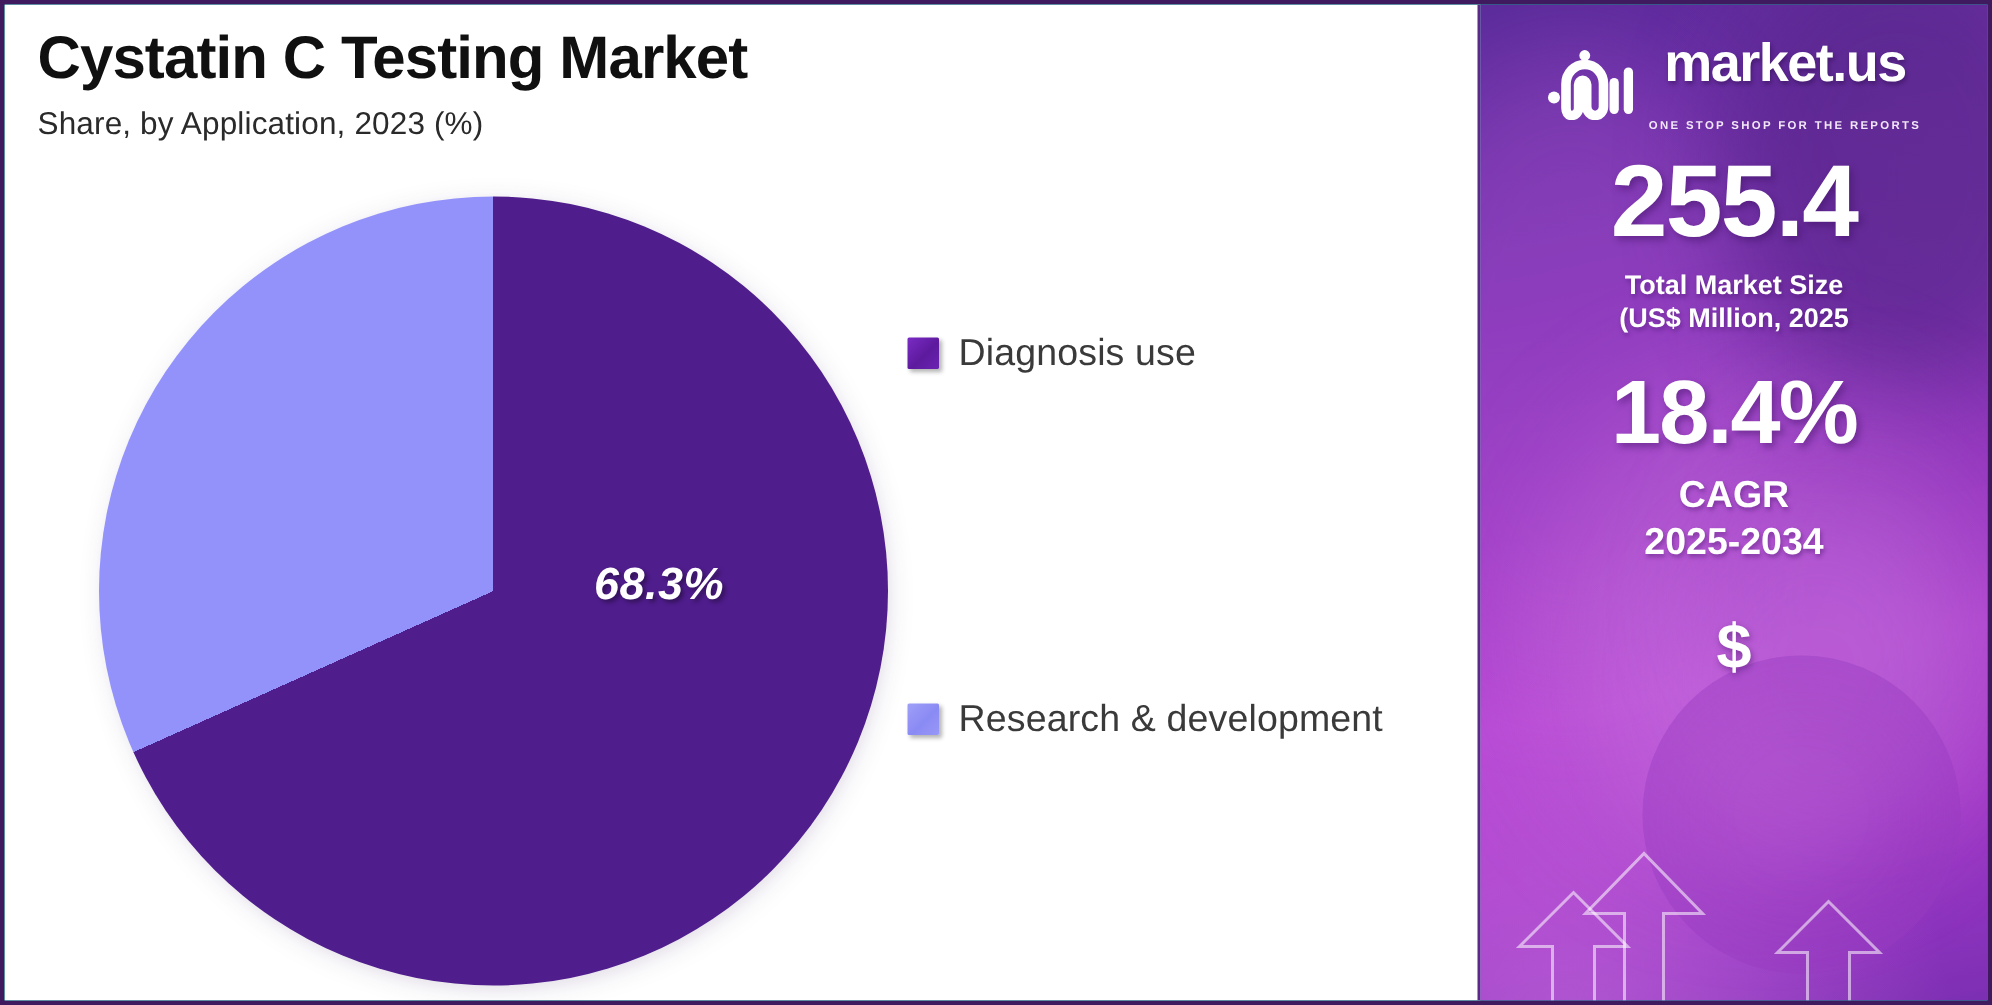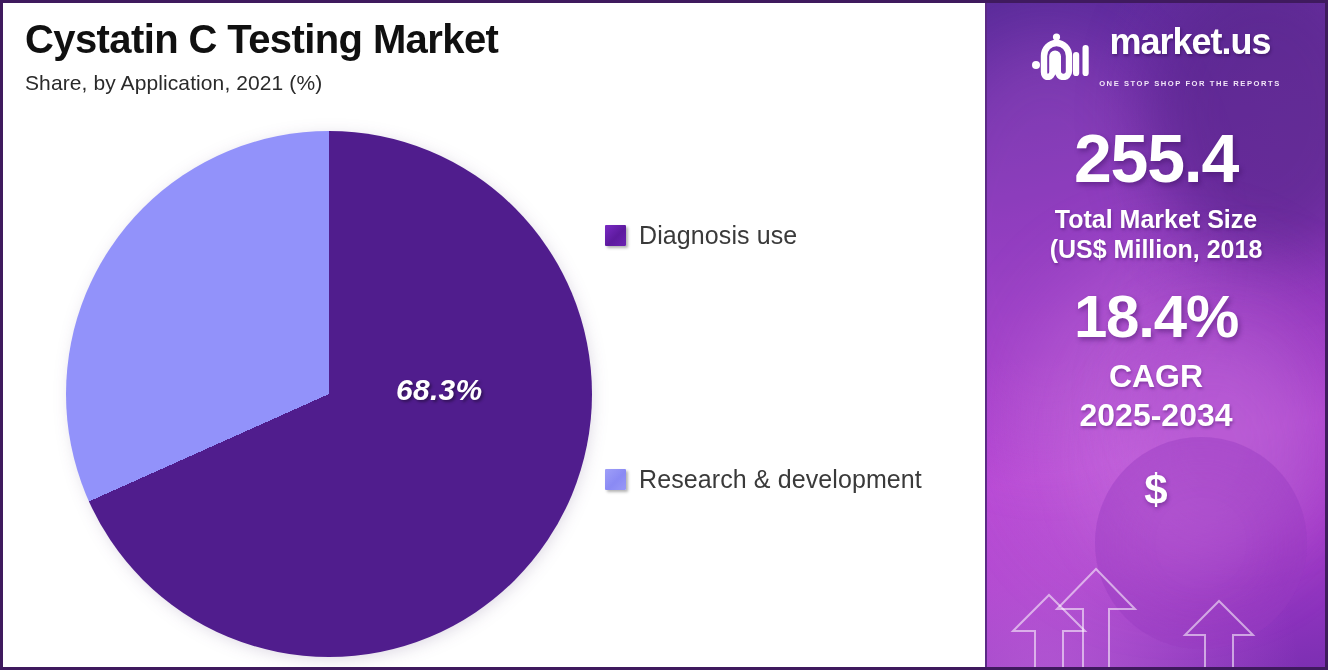--- a/index.html
+++ b/index.html
@@ -182,42 +182,42 @@
   .logo-tag {
     font-size: 7.6px;
     font-weight: 700;
     color: #f2e6f8;
     letter-spacing: 1.55px;
     margin-top: 19px;
     white-space: nowrap;
   }
 
   .big-number {
-    margin-top: 36px;
+    margin-top: 12px;
     font-size: 68px;
     font-weight: 800;
     color: #ffffff;
     letter-spacing: -1.2px;
     line-height: 1;
     text-shadow: 2px 3px 5px rgba(60,15,95,0.45);
   }
 
   .stat-caption {
     margin-top: 12px;
-    font-size: 25px;
+    font-size: 18px;
     font-weight: 700;
     color: #ffffff;
     line-height: 1.22;
     text-shadow: 1px 2px 3px rgba(60,15,95,0.40);
     white-space: nowrap;
   }
 
   .big-number.cagr { margin-top: 22px; font-size: 60px; }
 
-  .stat-caption.cagr-cap { margin-top: 10px; font-size: 32px; }
+  .stat-caption.cagr-cap { margin-top: 10px; font-size: 25px; }
 
   .dollar {
     margin-top: 34px;
     font-size: 42px;
     font-weight: 800;
     color: #ffffff;
     line-height: 1;
     text-shadow: 1px 2px 4px rgba(60,15,95,0.45);
   }
 
@@ -231,21 +231,21 @@
 </style>
 </head>
 <body>
 
 <div id="infographic">
 
   <div class="chart-panel">
 
     <div class="title-block">
       <div class="chart-title">Cystatin C Testing Market</div>
-      <div class="chart-subtitle">Share, by Application, 2021 (%)</div>
+      <div class="chart-subtitle">Share, by Application, 2023 (%)</div>
     </div>
 
     <div class="pie-wrap">
       <div class="pie-shadow"></div>
       <div class="pie" id="pie-disc" style="background: conic-gradient(rgb(80, 29, 141) 0deg, rgb(80, 29, 141) 245.88deg, rgb(146, 146, 250) 245.88deg, rgb(146, 146, 250) 360deg);"></div>
       <div class="slice-label">68.3%</div>
     </div>
 
     <div class="legend-item i0">
       <span class="swatch s0"></span>
@@ -288,21 +288,21 @@
         </svg>
         <div class="logo-text-wrap">
           <div class="logo-word">market.us</div>
           <div class="logo-tag">ONE STOP SHOP FOR THE REPORTS</div>
         </div>
       </div>
 
       <div class="big-number">255.4</div>
       <div class="stat-caption">
         <div>Total Market Size</div>
-        <div>(US$ Million, 2018</div>
+        <div>(US$ Million, 2025</div>
       </div>
 
       <div class="big-number cagr">18.4%</div>
       <div class="stat-caption cagr-cap">
         <div>CAGR</div>
         <div>2025-2034</div>
       </div>
 
       <div class="dollar">$</div>
     </div>

